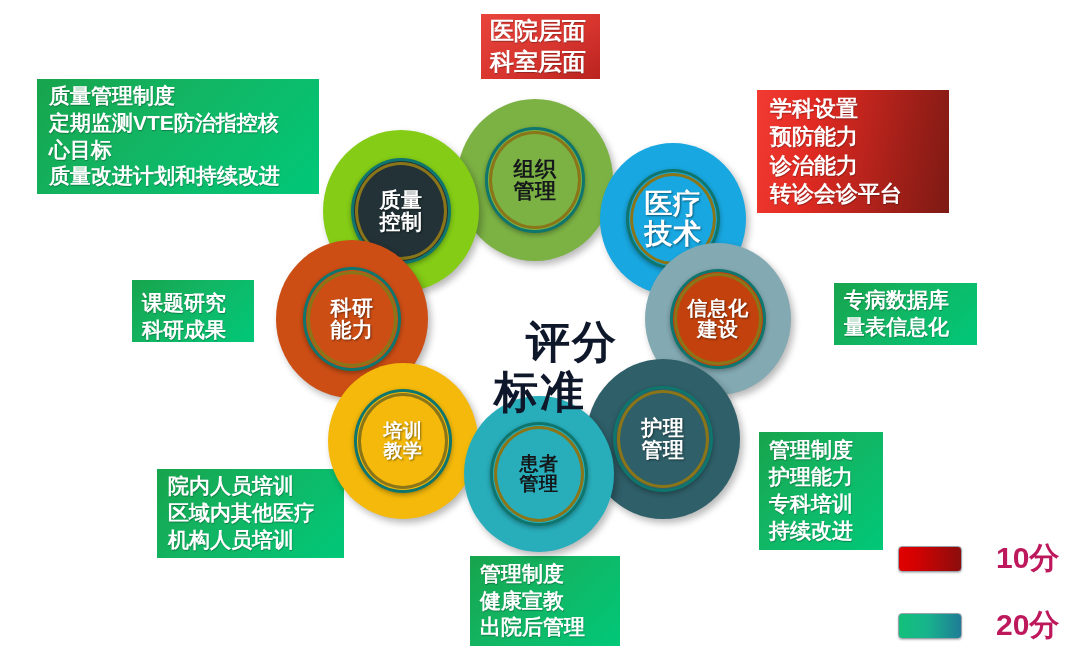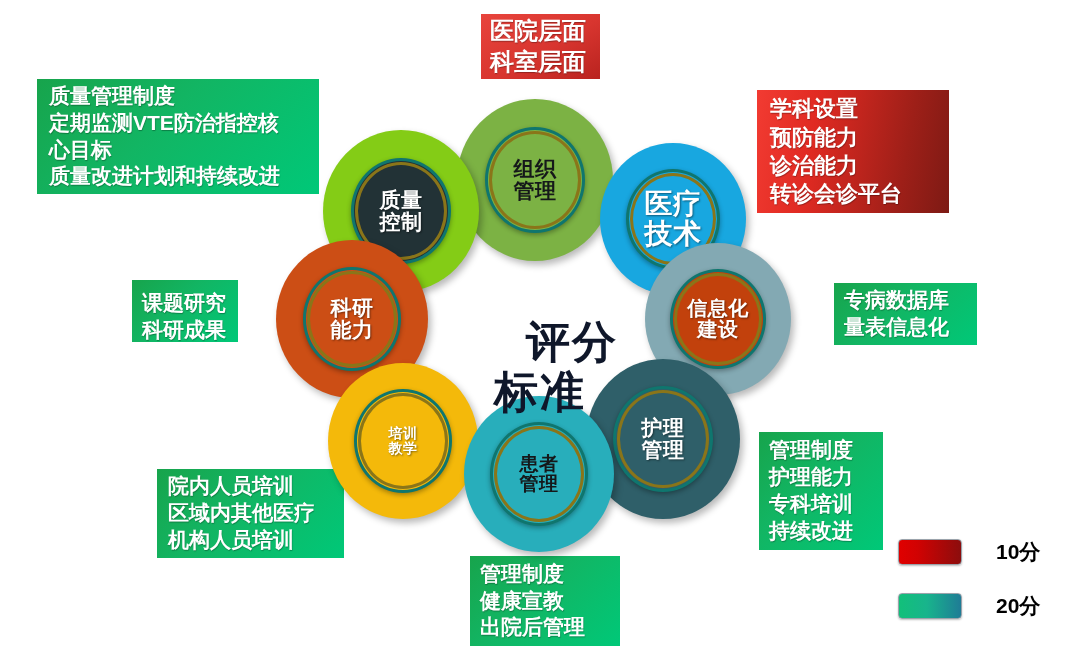--- a/index.html
+++ b/index.html
@@ -104,51 +104,51 @@
     width: 62px;
     height: 24px;
     border-radius: 4px;
     border: 1px solid #9aa3ab;
     box-shadow: 0 1px 2px rgba(0,0,0,0.25);
   }
   .sw-red   { background: linear-gradient(90deg, #e00000 0%, #d10202 30%, #8c0d0d 100%); }
   .sw-green { background: linear-gradient(90deg, #12c07a 0%, #18b48c 45%, #1f7c96 100%); }
   .legend-text {
     margin-left: 34px;
-    color: #000000;
-    font-weight: 700;
-    font-size: 21px;
+    color: #be185d;
+    font-weight: 700;
+    font-size: 30px;
     white-space: pre;
   }
 </style>
 </head>
 <body>
 
 <div id="stage">
 
   <div class="callout cal-red-flat" style="left:481px; top:14px; width:119px; height:65px; padding:5px 0 5px 9px; font-size:24px;">
     <span>医院层面
 科室层面</span>
   </div>
 
   <div class="callout cal-green" style="left:37px; top:79px; width:282px; height:115px; padding:6px 0 6px 12px; font-size:21px;">
     <span>质量管理制度
 定期监测VTE防治指控核
 心目标
 质量改进计划和持续改进</span>
   </div>
 
-  <div class="callout cal-red-grad" style="left:757px; top:90px; width:192px; height:123px; padding:5px 0 5px 13px; font-size:22px;justify-content:flex-end;">
+  <div class="callout cal-red-grad" style="left:757px; top:90px; width:192px; height:123px; padding:5px 0 5px 13px; font-size:22px;">
     <span>学科设置
 预防能力
 诊治能力
 转诊会诊平台</span>
   </div>
 
-  <div class="callout cal-green" style="left:132px; top:280px; width:106px; height:62px; padding:16px 0 4px 10px; font-size:21px;">
+  <div class="callout cal-green" style="left:132px; top:280px; width:122px; height:62px; padding:16px 0 4px 10px; font-size:21px;">
     <span>课题研究
 科研成果</span>
   </div>
 
   <div class="callout cal-green" style="left:834px; top:283px; width:143px; height:62px; padding:4px 0 4px 10px; font-size:21px;">
     <span>专病数据库
 量表信息化</span>
   </div>
 
   <div class="callout cal-green" style="left:157px; top:469px; width:187px; height:89px; padding:4px 0 4px 11px; font-size:21px;">
@@ -207,21 +207,21 @@
 
   <div class="node" style="left:586px; top:359px; width:154px; height:160px; background:#2f5f69;">
     <div class="inner" style="width:100px; height:106px; background:#2f5f69;">
       <span class="label lbl-light" style="font-size:21px;">护理
 管理</span>
     </div>
   </div>
 
   <div class="node" style="left:328px; top:363px; width:150px; height:156px; background:#f4b90a;">
     <div class="inner" style="width:98px; height:104px; background:#f4b90a;">
-      <span class="label lbl-light" style="font-size:14px;">培训
+      <span class="label lbl-light" style="font-size:19px;">培训
 教学</span>
     </div>
   </div>
 
   <div class="node" style="left:464px; top:396px; width:150px; height:156px; background:#28aebb;">
     <div class="inner" style="width:98px; height:104px; background:#28aebb;">
       <span class="label lbl-dark" style="font-size:19px;">患者
 管理</span>
     </div>
   </div>

